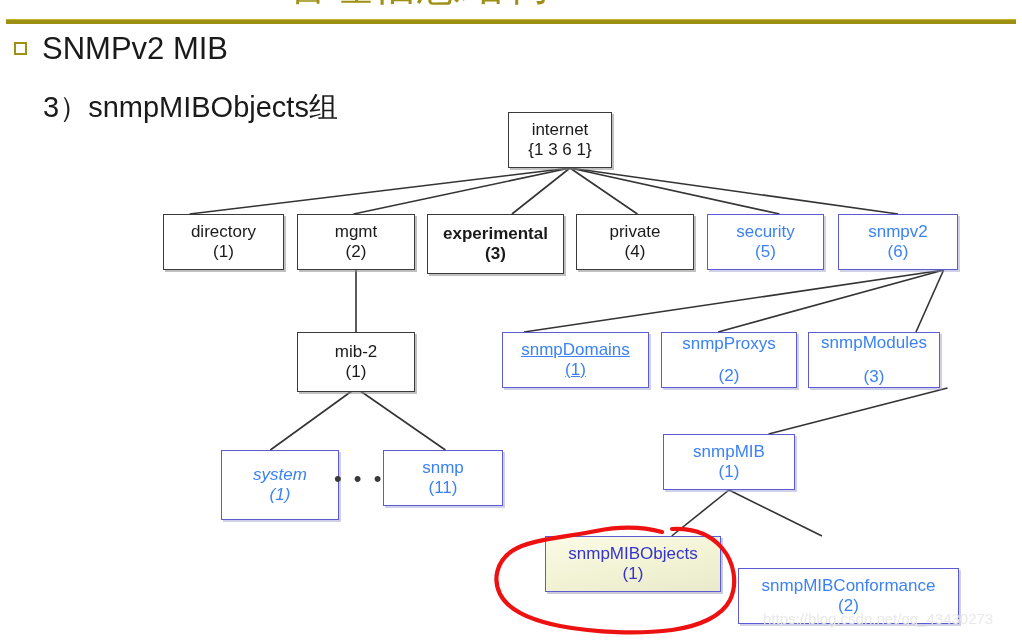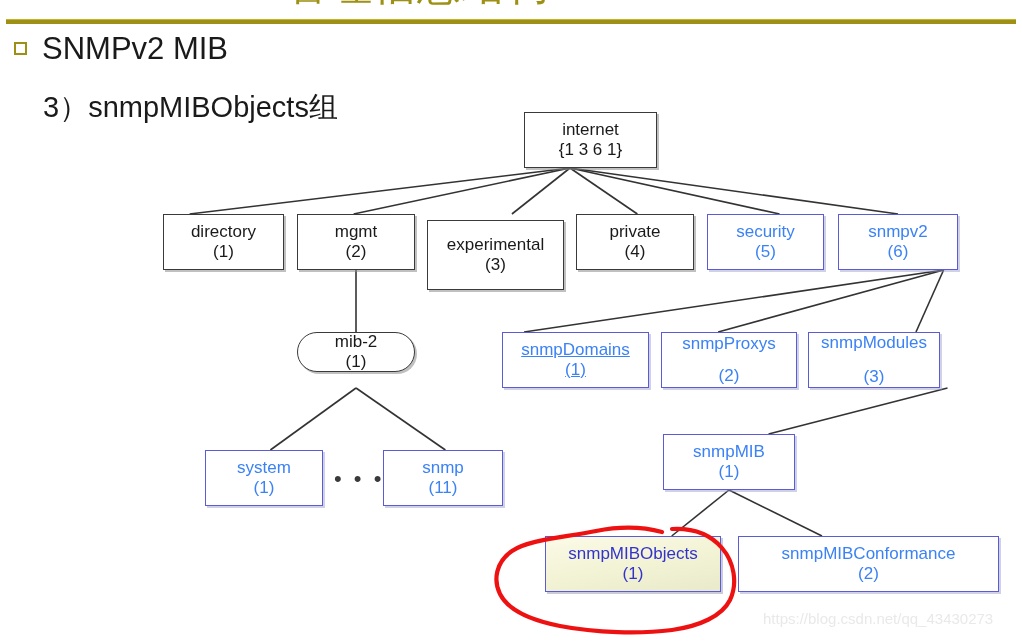--- a/index.html
+++ b/index.html
@@ -143,81 +143,81 @@
       <line x1="943.6" y1="270" x2="718.12" y2="332" stroke="#333" stroke-width="1.6"></line>
       <line x1="943.6" y1="270" x2="916" y2="332" stroke="#333" stroke-width="1.6"></line>
       <line x1="356" y1="388" x2="270.36" y2="450" stroke="#333" stroke-width="1.6"></line>
       <line x1="356" y1="388" x2="445.4" y2="450" stroke="#333" stroke-width="1.6"></line>
       <line x1="947.5" y1="388" x2="768.6" y2="434" stroke="#333" stroke-width="1.6"></line>
       <line x1="729" y1="490" x2="671.72" y2="536" stroke="#333" stroke-width="1.6"></line>
       <line x1="729" y1="490" x2="821.98" y2="536" stroke="#333" stroke-width="1.6"></line>
     </svg>
 
   <div id="nodes">
-      <div class="node black" style="left: 508px; top: 112px; width: 133px; height: 56px; margin-left: 16px;">
+      <div class="node black" style="left: 508px; top: 112px; width: 104px; height: 56px;">
         <span class="n-label">internet</span>
         <span class="n-num">{1 3 6 1}</span>
       </div>
       <div class="node black" style="left: 163px; top: 214px; width: 121px; height: 56px;">
         <span class="n-label">directory</span>
         <span class="n-num">(1)</span>
       </div>
       <div class="node black" style="left: 297px; top: 214px; width: 118px; height: 56px;">
         <span class="n-label">mgmt</span>
         <span class="n-num">(2)</span>
       </div>
-      <div class="node black" style="left: 427px; top: 220px; width: 137px; height: 70px;">
+      <div class="node black" style="left: 427px; top: 214px; width: 137px; height: 60px; font-weight: bold;">
         <span class="n-label">experimental</span>
         <span class="n-num">(3)</span>
       </div>
       <div class="node black" style="left: 576px; top: 214px; width: 118px; height: 56px;">
         <span class="n-label">private</span>
         <span class="n-num">(4)</span>
       </div>
       <div class="node blue" style="left: 707px; top: 214px; width: 117px; height: 56px;">
         <span class="n-label">security</span>
         <span class="n-num">(5)</span>
       </div>
       <div class="node blue" style="left: 838px; top: 214px; width: 120px; height: 56px;">
         <span class="n-label">snmpv2</span>
         <span class="n-num">(6)</span>
       </div>
-      <div class="node black" style="left: 297px; top: 332px; width: 118px; height: 40px; border-radius: 21px;">
+      <div class="node black" style="left: 297px; top: 332px; width: 118px; height: 60px;">
         <span class="n-label">mib-2</span>
         <span class="n-num">(1)</span>
       </div>
       <div class="node blue" style="left: 502px; top: 332px; width: 147px; height: 56px; text-decoration: underline;">
         <span class="n-label">snmpDomains</span>
         <span class="n-num">(1)</span>
       </div>
       <div class="node blue" style="left: 661px; top: 332px; width: 136px; height: 56px; gap: 12px;">
         <span class="n-label">snmpProxys</span>
         <span class="n-num">(2)</span>
       </div>
       <div class="node blue" style="left: 808px; top: 332px; width: 132px; height: 56px; justify-content: space-between;">
         <span class="n-label">snmpModules</span>
         <span class="n-num">(3)</span>
       </div>
-      <div class="node blue" style="left: 205px; top: 450px; width: 118px; height: 56px;">
+      <div class="node blue" style="left: 221px; top: 450px; width: 118px; height: 70px; font-style: italic;">
         <span class="n-label">system</span>
         <span class="n-num">(1)</span>
       </div>
       <div class="node blue" style="left: 383px; top: 450px; width: 120px; height: 56px;">
         <span class="n-label">snmp</span>
         <span class="n-num">(11)</span>
       </div>
       <div class="node blue" style="left: 663px; top: 434px; width: 132px; height: 56px;">
         <span class="n-label">snmpMIB</span>
         <span class="n-num">(1)</span>
       </div>
       <div class="node highlight" style="left: 545px; top: 536px; width: 176px; height: 56px;">
         <span class="n-label">snmpMIBObjects</span>
         <span class="n-num">(1)</span>
       </div>
-      <div class="node blue" style="left: 738px; top: 536px; width: 261px; height: 56px;">
+      <div class="node blue" style="left: 738px; top: 568px; width: 221px; height: 56px;">
         <span class="n-label">snmpMIBConformance</span>
         <span class="n-num">(2)</span>
       </div>
     </div>
 
   <div class="ellipsis" style="left:334px;top:466px;">• • •</div>
 
   <svg id="annotation" viewBox="0 0 1022 643">
     <path d="M 662 532
              C 640 526, 616 527, 596 531

